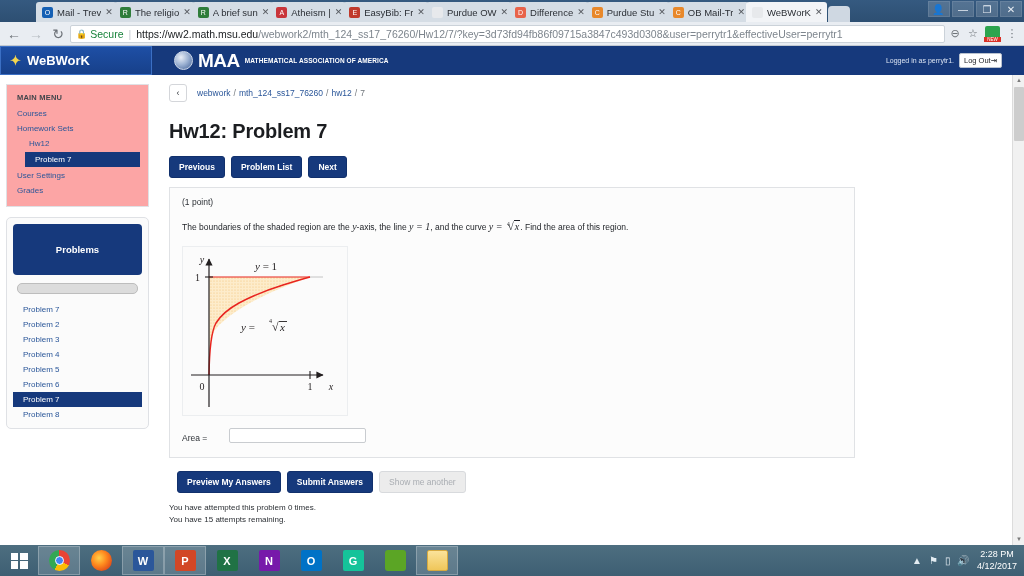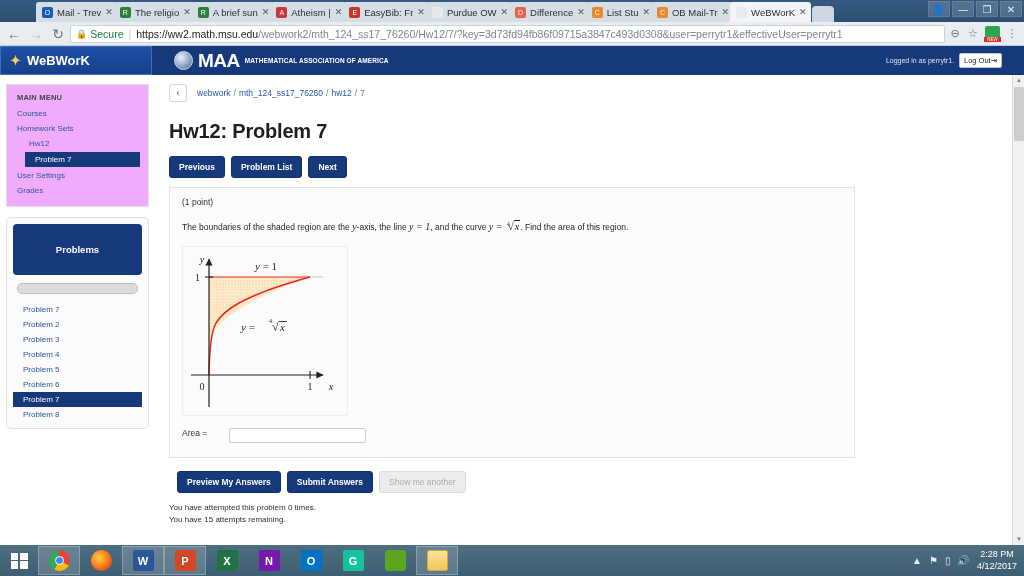--- a/index.html
+++ b/index.html
@@ -127,21 +127,21 @@
   #vscroll { position:absolute; right:0; top:29px; width:12px; bottom:0; background:#f1f1f1; border-left:1px solid #dcdcdc; }
   #vscroll .thumb { position:absolute; top:0; left:1px; width:10px; height:54px; background:#cdcdcd; border-radius:1px; }
   #vscroll .arrow { position:absolute; left:0; width:12px; height:11px; color:#7b7b7b; font-size:6px; text-align:center; line-height:11px; }
 
   
   #ww-body { display:flex; height:470px; }
   #sidebar { width:155px; padding:9px 6px 0 6px; }
   #content { flex:1; padding:9px 0 0 14px; position:relative; }
 
   
-  .side-panel { background:#f0abfc; border:1px solid #dfe1e5; margin-bottom:10px; padding:6px 0 8px 0; }
+  .side-panel { background:#fca5a5; border:1px solid #dfe1e5; margin-bottom:10px; padding:6px 0 8px 0; }
   .side-title { font-size:7.5px; font-weight:bold; color:#41454b; padding:2px 0 4px 10px; letter-spacing:0.2px; }
   .side-link { font-size:8px; color:#2a5699; padding:3px 0 3px 10px; }
   .side-link.lvl2 { padding-left:22px; }
   .side-link.sel {
     background:#16397c; color:#fff; margin:1px 8px 1px 18px;
     padding:3px 0 3px 10px;
   }
   #problems-panel { background:#fbfbfb; border:1px solid #dfe1e5; border-radius:5px; padding:6px; }
   #problems-head {
     background:#16397c; color:#fff; font-size:9.5px; font-weight:bold;
@@ -177,21 +177,21 @@
   #problem-box {
     border:1px solid #e0e2e5; background:#fcfcfc;
     width:686px; padding:9px 12px 14px 12px;
   }
   #points { font-size:8.5px; color:#2c3035; margin-bottom:11px; }
   #prob-statement { font-size:8.5px; color:#1d2025; line-height:1.5; margin-bottom:11px; }
   .mathi { font-family:"Liberation Serif", serif; font-style:italic; font-size:10px; }
 
   
   #figure { width:166px; height:170px; background:#fbfbfb; border:1px solid #eceef0; position:relative; margin-bottom:12px; }
-  #answer-row { display:flex; align-items:flex-start; gap:22px; }
+  #answer-row { display:flex; align-items:flex-end; gap:22px; }
   #answer-label { font-size:8.5px; color:#2c3035; }
   #answer-input { width:137px; height:15px; background:#fff; border:1px solid #c9ccd0; border-radius:2px; }
 
   #action-buttons { display:flex; gap:6px; margin:13px 0 9px 0;padding-left:8px; }
   .attempt-line { font-size:8px; color:#2b2f34; line-height:1.5; }
 
   
   #taskbar {
     height:31px; width:1024px;
     background:linear-gradient(#4d6e80,#3e5f73);
@@ -248,21 +248,21 @@
           <span class="tab-title">Purdue OW</span>
           <span class="tab-x">✕</span>
         </div>
         <div class="tab">
           <span class="tab-fav" style="background: rgb(232, 99, 74);">D</span>
           <span class="tab-title">Difference</span>
           <span class="tab-x">✕</span>
         </div>
         <div class="tab">
           <span class="tab-fav" style="background: rgb(232, 136, 42);">C</span>
-          <span class="tab-title">List Stu</span>
+          <span class="tab-title">Purdue Stu</span>
           <span class="tab-x">✕</span>
         </div>
         <div class="tab">
           <span class="tab-fav" style="background: rgb(232, 136, 42);">C</span>
           <span class="tab-title">OB Mail-Tr</span>
           <span class="tab-x">✕</span>
         </div>
         <div class="tab active">
           <span class="tab-fav" style="background: rgb(231, 233, 236);"></span>
           <span class="tab-title">WeBWorK</span>

